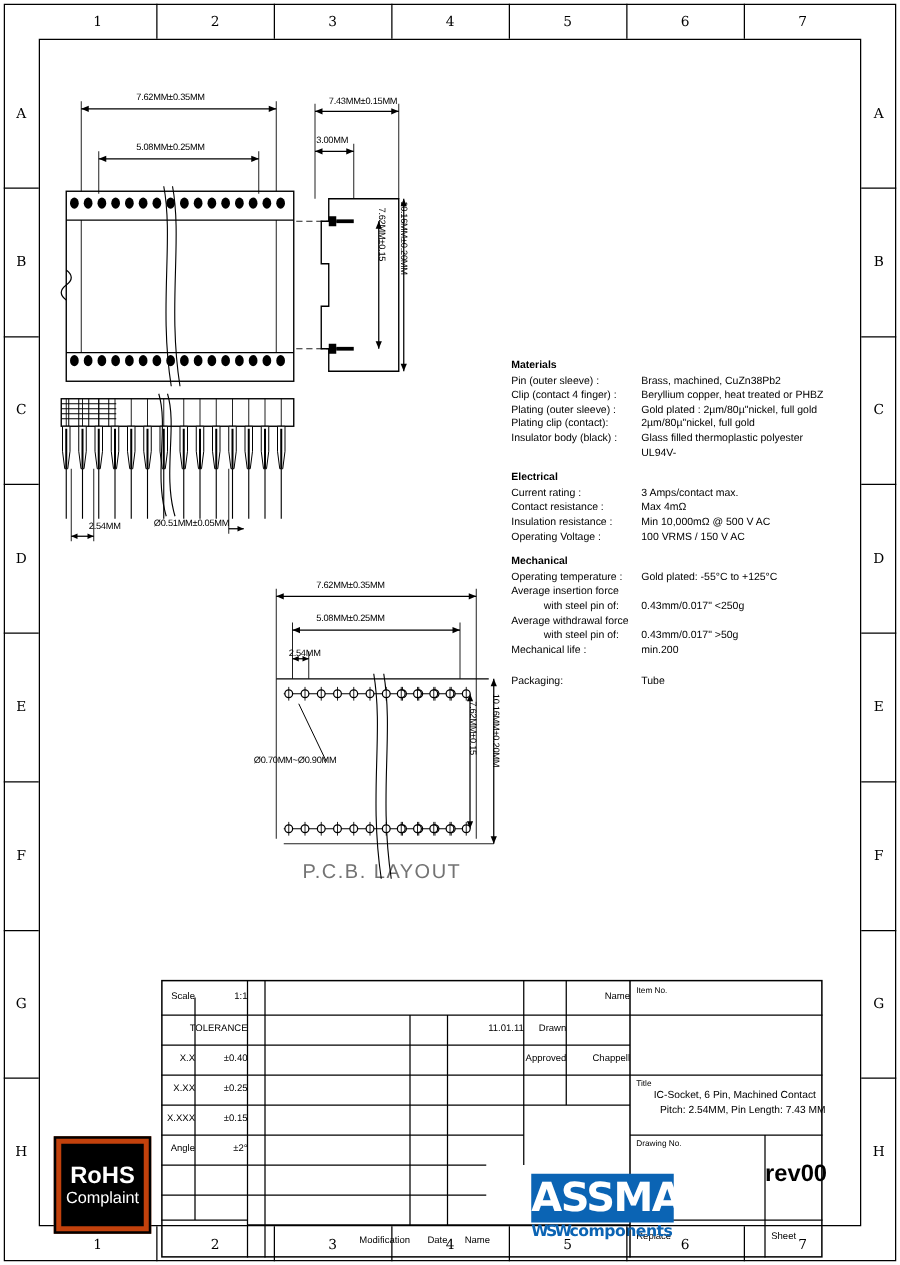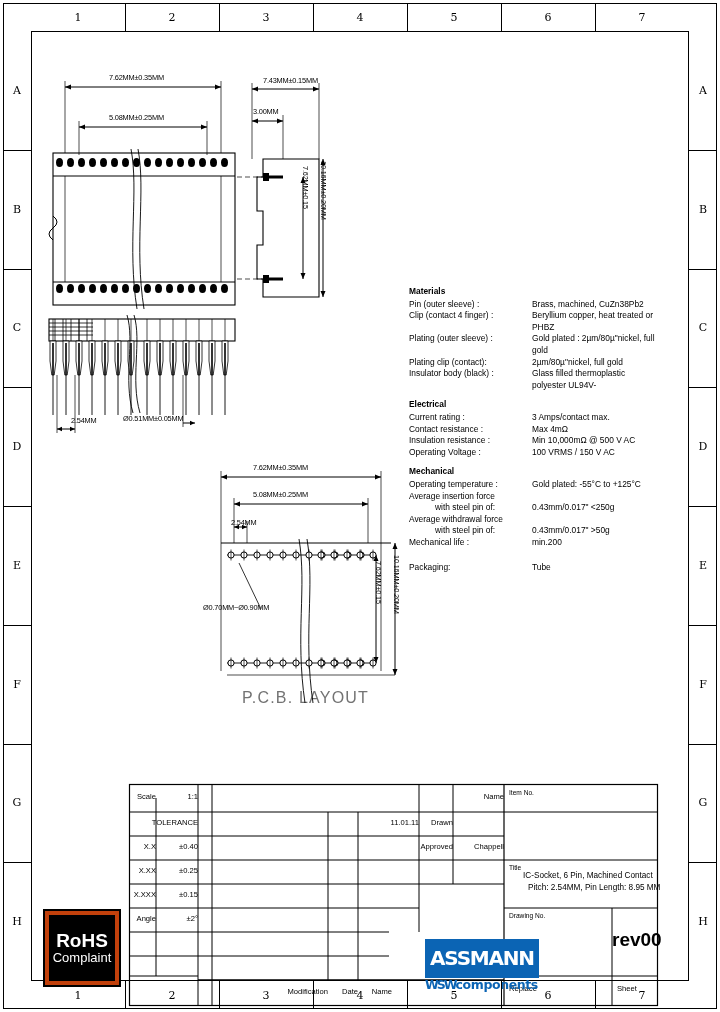--- a/index.html
+++ b/index.html
@@ -28,40 +28,40 @@
   #draw { position:absolute; left:31px; top:31px; width:658px; height:950px; }
 
   .lbl { position:absolute; font-size:7.4px; font-family:"Liberation Sans", sans-serif;
          white-space:nowrap; letter-spacing:-0.2px; }
   .lbl.v { transform-origin:0 0; }
 
   
   #specs { position:absolute; left:378px; top:255px; width:250px; font-size:8.4px; line-height:11.6px; }
   #specs .head { font-weight:bold; margin-top:8px; margin-bottom:1px; }
   #specs .row { display:flex; }
-  #specs .row .k { width:123px; flex:none; }
+  #specs .row .k { width:104px; flex:none; }
   #specs .row .v { flex:1; }
   #specs .row.ind .k { padding-left:26px; }
   #specs .first { margin-top:0; }
 
   
   #tb { position:absolute; left:129px; bottom:6px; width:529px; height:222px; }
   #tb .t { position:absolute; font-size:7.6px; white-space:nowrap; }
   #tb .t.ctr { text-align:right; }
   #tb .big { font-size:21px; font-weight:bold; letter-spacing:-0.4px; }
   #tb .rev { font-size:19px; font-weight:bold; }
   #tb .ttl { font-size:8.2px; }
   #tb .tag { font-size:6.6px; }
 
   
   #logo { position:absolute; left:296px; bottom:14px; width:114px; }
   #logo .bar { background:#0b64b4; height:39px; position:relative; }
   #logo .bar span {
     position:absolute; inset:0; color:#fff; font-weight:bold;
-    font-size:20px; letter-spacing:-1.2px; text-align:center; line-height:39px;
+    font-size:32px; letter-spacing:-1.2px; text-align:center; line-height:39px;
     font-family:"DejaVu Sans", sans-serif;
   }
   #logo .sub { color:#0b64b4; font-weight:bold; font-size:12.5px; letter-spacing:-0.4px;
                line-height:14px; font-family:"DejaVu Sans", sans-serif; }
 
   
   #rohs { position:absolute; left:43px; bottom:25px; width:78px; height:78px;
           border:2px solid #000; background:#c2410c; padding:4px; }
   #rohs .in { width:100%; height:100%; background:#000; color:#fff;
               display:flex; flex-direction:column; align-items:center; justify-content:center; }
@@ -556,21 +556,21 @@
     <div class="t ctr" style="left:290px;top:34px;width:0;"></div>
     <div class="t ctr" style="left:324px;top:34px;width:0;"></div>
 
     <div class="t ctr" style="left:255px;top:34px;width:35px;">11.01.11</div>
     <div class="t ctr" style="left:324px;top:34px;width:51px;margin-top:24px;">Chappell</div>
     <div class="t ctr" style="left:290px;top:58px;width:34px;">Approved</div>
 
     <div class="t tag" style="left:380px;top:5px;">Item No.</div>
     <div class="t tag" style="left:380px;top:80px;">Title</div>
     <div class="t ttl" style="left:394px;top:87px;">IC-Socket, 6 Pin, Machined Contact</div>
-    <div class="t ttl" style="left:399px;top:99px;">Pitch: 2.54MM, Pin Length: 8.95 MM</div>
+    <div class="t ttl" style="left:399px;top:99px;">Pitch: 2.54MM, Pin Length: 7.43 MM</div>
     <div class="t tag" style="left:380px;top:128px;">Drawing No.</div>
     <div class="t rev ctr" style="left:483px;top:145px;width:46px;">rev00</div>
     <div class="t" style="left:380px;top:200px;">Replace</div>
     <div class="t" style="left:488px;top:200px;">Sheet</div>
 
     <div id="logo">
       <div class="bar">
         <span>ASSMANN</span>
       </div>
       <div class="sub">

